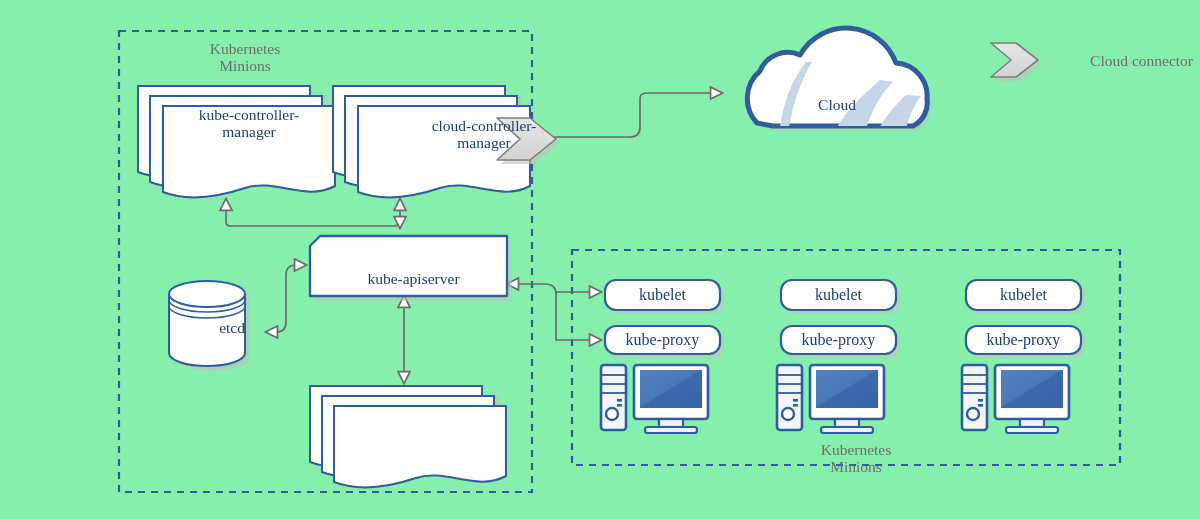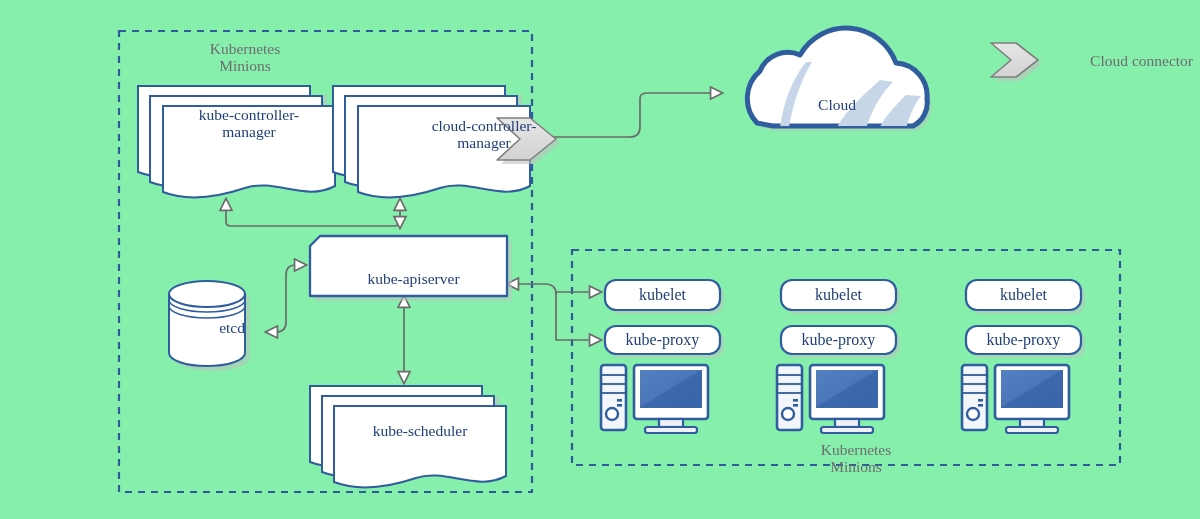--- a/index.html
+++ b/index.html
@@ -241,21 +241,20 @@
   <div class="lbl lbl-gray t15" style="left:175px; top:40px; width:140px;"><span>Kubernetes</span><br><span>Minions</span></div>
 
   <div class="lbl lbl-blue t15" style="left:163px; top:106px; width:172px;"><span>kube-controller-</span><br><span>manager</span></div>
 
   <div class="lbl lbl-blue t15" style="left:358px; top:117px; width:172px;margin-left:40px;"><span>cloud-controller-</span><br><span>manager</span></div>
 
   <div class="lbl lbl-blue t15" style="left:320px; top:253px; width:187px;margin-top:17px;">kube-apiserver</div>
 
   <div class="lbl lbl-blue t15" style="left:169px; top:319px; width:76px;text-align:right;">etcd</div>
 
-  <div class="lbl lbl-blue t15" style="left:334px; top:422px; width:172px;">kube-scheduler</div>
 
   <div class="lbl lbl-blue t15" style="left:795px; top:96px; width:84px;">Cloud</div>
 
   <div class="lbl lbl-blue t14" style="left:605px; top:286px; width:115px;">kubelet</div>
   <div class="lbl lbl-blue t14" style="left:605px; top:331px; width:115px;">kube-proxy</div>
 
   <div class="lbl lbl-blue t14" style="left:781px; top:286px; width:115px;">kubelet</div>
   <div class="lbl lbl-blue t14" style="left:781px; top:331px; width:115px;">kube-proxy</div>
 
   <div class="lbl lbl-blue t14" style="left:966px; top:286px; width:115px;">kubelet</div>

